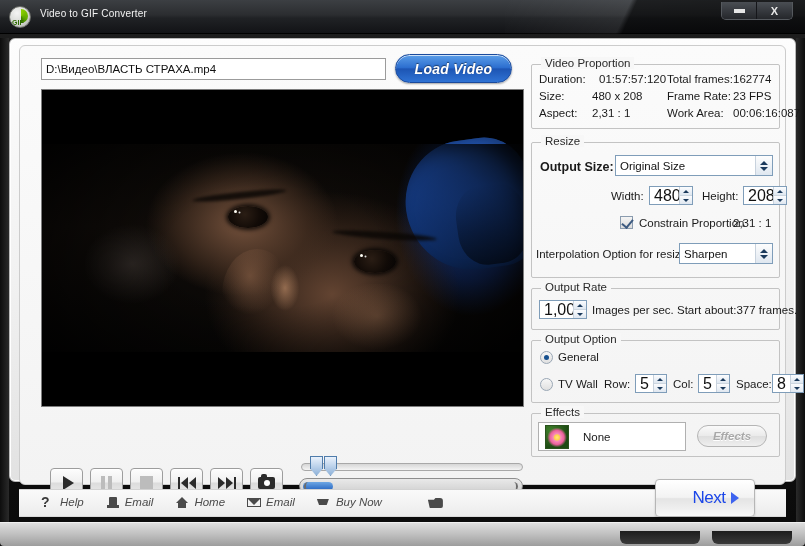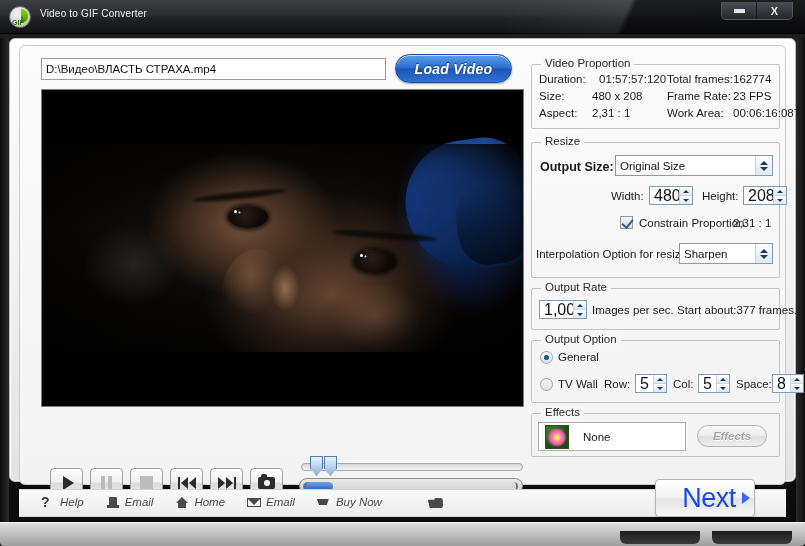--- a/index.html
+++ b/index.html
@@ -338,21 +338,21 @@
   
   .nextbtn {
     position: absolute; left: 655px; top: 479px;
     width: 100px; height: 38px;
     background: linear-gradient(180deg,#ffffff 0%, #f3f3f3 48%, #e4e4e4 52%, #f7f7f7 100%);
     border: 1px solid #b6b6b6;
     border-radius: 4px;
     box-shadow: 0 1px 2px rgba(0,0,0,.18);
     display: flex; align-items: center; justify-content: center; gap: 6px;
   }
-  .nextbtn .ntxt { font-size: 27px; color: #1b46e8; letter-spacing: -.5px; margin-left: 22px; }
+  .nextbtn .ntxt { font-size: 17px; color: #1b46e8; letter-spacing: -.5px; margin-left: 22px; }
   .nextbtn .nar { width:0;height:0;border-left:8px solid #3d63ef;border-top:6px solid transparent;border-bottom:6px solid transparent; }
   .basebar {
     position: absolute; left: 0; bottom: 0; width: 805px; height: 24px;
     background: linear-gradient(180deg,#dedede 0%, #bfbfbf 50%, #9d9d9d 100%);
     border-top: 1px solid #efefef;
     border-radius: 0 0 4px 4px;
   }
   .foot-tab {
     position: absolute; top: 8px; height: 13px;
     background: linear-gradient(180deg,#1d1d1d,#3a3a3a);

